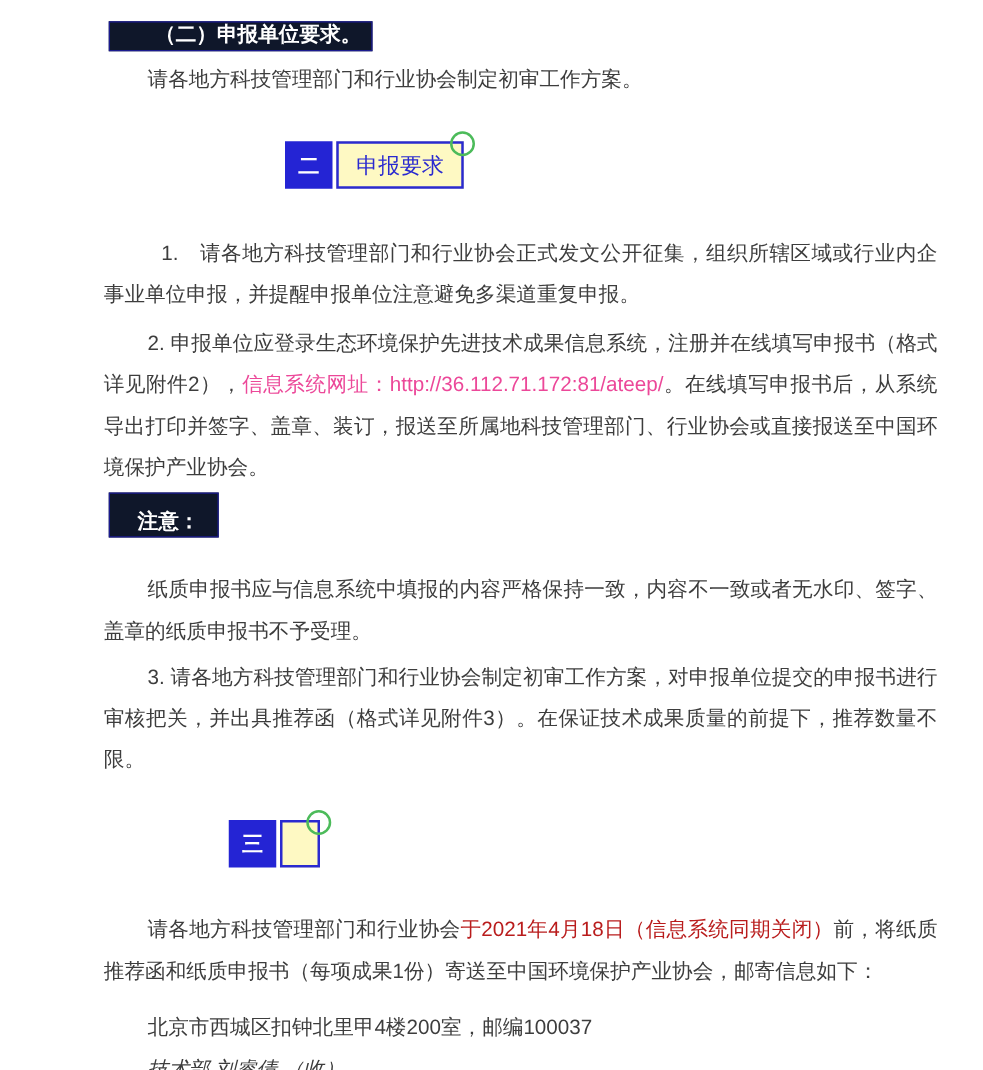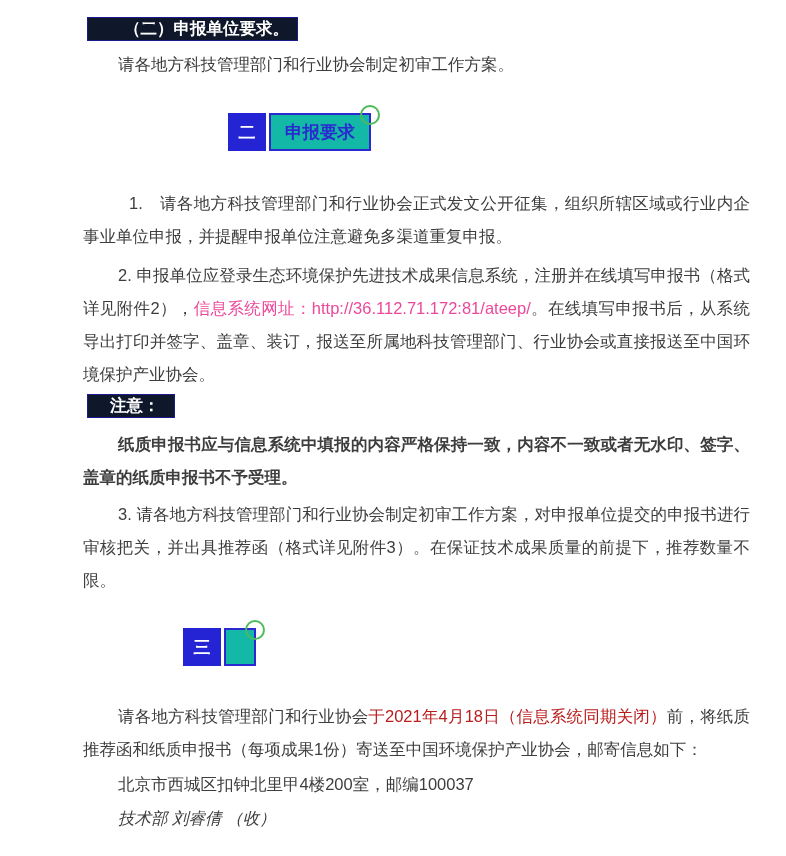--- a/index.html
+++ b/index.html
@@ -15,55 +15,55 @@
   .para.num1{text-indent:46px;}
 
   
   .hl-line{margin:0;line-height:23px;}
   .hl{
     display:inline-block;background:#0f172a;color:#ffffff;
     border:1px solid #1b1b8f;font-weight:bold;font-size:16.5px;
     line-height:21px;
   }
   .hl.sub{padding:0 8px 1px 36px;margin-left:4px;}
-  .hl.note{padding:0 14px 1px 22px;margin-left:4px;}
+  .hl.note{padding:12px 14px 1px 22px;margin-left:4px;}
 
   
   .sec{display:flex;align-items:stretch;margin:0;}
   .sec.s2{margin-left:145px;}
   .sec.s3{margin-left:100px;}
   .sec-num{
     width:38px;height:38px;background:#2424d4;color:#ffffff;
     font-weight:bold;font-size:17px;
     display:flex;align-items:center;justify-content:center;flex:0 0 auto;
   }
   .sec-title{
     border:2px solid #2a2ad0;margin-left:3px;padding:0 14px;
-    color:#2a2ad0;font-weight:bold;font-size:17.5px;line-height:34px;
-    position:relative;background:#14b8a6;white-space:nowrap;
+    color:#2a2ad0;font-weight:normal;font-size:17.5px;line-height:34px;
+    position:relative;background:#fef9c3;white-space:nowrap;
   }
   .anchor-circle{
     position:absolute;width:16px;height:16px;border:2px solid #4cbb5a;
     border-radius:50%;right:-11px;top:-10px;background:transparent;
   }
 
   .blue-inline{color:#b91c1c;}
   a.doc-link{color:#ec4899;text-decoration:none;cursor:pointer;}
 
   
   .mt-intro{margin-top:7px;}
   .mt-sec2{margin-top:32px;}
   .mt-p1{margin-top:36px;}
   .mt-p2{margin-top:6px;}
   .mt-note-label{margin-top:3px;}
-  .mt-note{margin-top:10px;font-weight:bold;}
+  .mt-note{margin-top:26px;}
   .mt-p3{margin-top:4px;}
   .mt-sec3{margin-top:31px;}
   .mt-p4{margin-top:34px;}
-  .mt-addr{margin-top:2px;}
+  .mt-addr{margin-top:12px;}
   .mt-recv{margin-top:1px;font-style:italic;}
 </style>
 </head>
 <body>
 
 <div class="content">
 
   <p class="hl-line"><span class="hl sub">（二）申报单位要求。</span></p>
 
   <p class="para mt-intro">请各地方科技管理部门和行业协会制定初审工作方案。</p>

